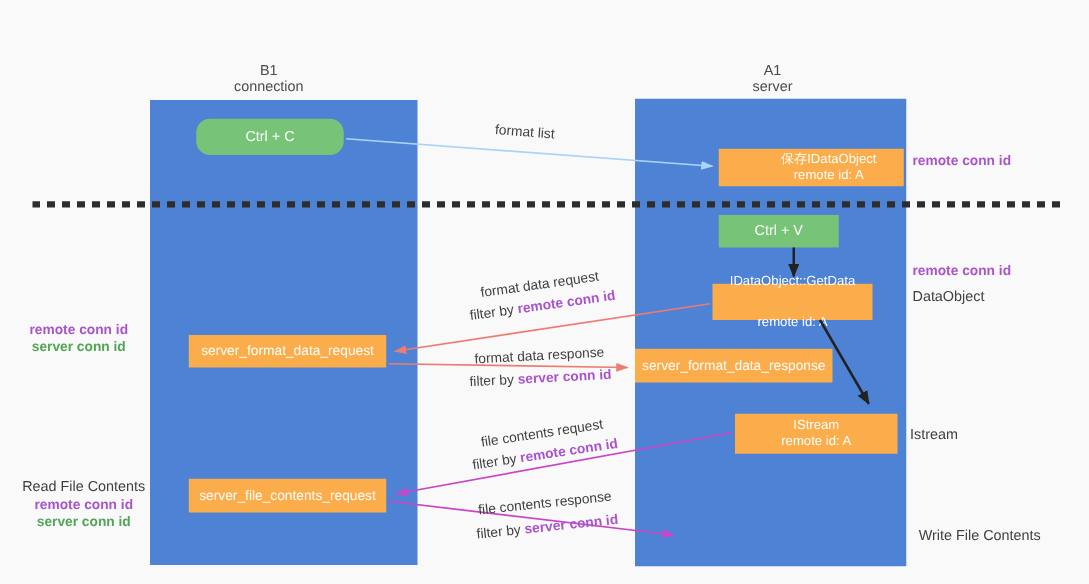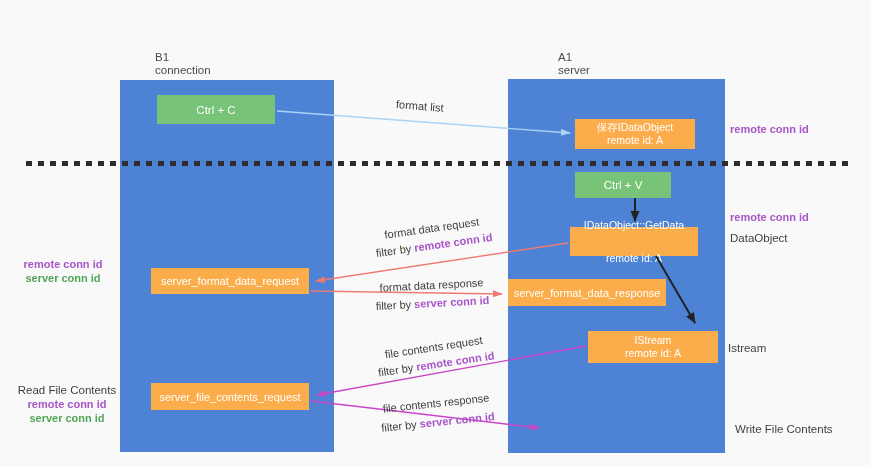--- a/index.html
+++ b/index.html
@@ -2,39 +2,39 @@
 <html><head>
 <meta charset="utf-8">
 <style>
   html,body{margin:0;padding:0;background:#f9f9fa;}
   .canvas{position:relative;width:871px;height:467px;overflow:hidden;
           background:#f9f9fa;font-family:"Liberation Sans",sans-serif;color:#3b3b3b;}
 
   .title{position:absolute;left:348px;top:5px;width:200px;text-align:center;
          font-size:15px;line-height:19px;color:#3b3b3b;z-index:6;}
 
-  .lane-head{position:absolute;font-size:11.5px;line-height:13px;
+  .lane-head{position:absolute;text-align:center;font-size:11.5px;line-height:13px;
              color:#4a4a4a;z-index:6;}
   #head-b1{left:155px;top:51px;width:120px;}
   #head-a1{left:558px;top:51px;width:120px;}
 
   .lane{position:absolute;background:var(--lane-blue,#4d82d5);z-index:1;}
   #lane-b1{left:120px;top:80px;width:214px;height:372px;}
   #lane-a1{left:508px;top:79px;width:217px;height:374px;}
 
   .divider{position:absolute;left:26px;top:161px;width:824px;height:5px;z-index:4;
            background:repeating-linear-gradient(90deg,var(--dashed-line,#2d2d2d) 0 6px,transparent 6px 12px);}
 
   .box{position:absolute;display:flex;flex-direction:column;align-items:center;
        justify-content:center;color:#fff;text-align:center;z-index:3;}
   .box.green{background:var(--box-green,#77c377);font-size:11.5px;}
   .box.orange{background:var(--box-orange,#fbad4b);font-size:11px;}
   .box.two{font-size:10.5px;line-height:13px;}
-  #box-ctrl-c{left:157px;top:95px;width:118px;height:29px;}
-  #box-save-obj{left:575px;top:119px;width:120px;height:30px;}
+  #box-ctrl-c{left:157px;top:95px;width:118px;height:29px;border-radius:11px;}
+  #box-save-obj{left:575px;top:119px;width:120px;height:30px;padding-left:28px;}
   #box-ctrl-v{left:575px;top:172px;width:96px;height:26px;}
   #box-getdata{left:570px;top:227px;width:128px;height:29px;gap:20px;}
   #box-fmt-req{left:151px;top:268px;width:158px;height:26px;}
   #box-fmt-resp{left:508px;top:279px;width:158px;height:27px;}
   #box-istream{left:588px;top:331px;width:130px;height:32px;}
   #box-file-req{left:151px;top:383px;width:158px;height:27px;}
   #box-file-resp{left:545px;top:416px;width:162px;height:27px;}
 
   svg.arrows{position:absolute;left:0;top:0;z-index:5;pointer-events:none;}
 

